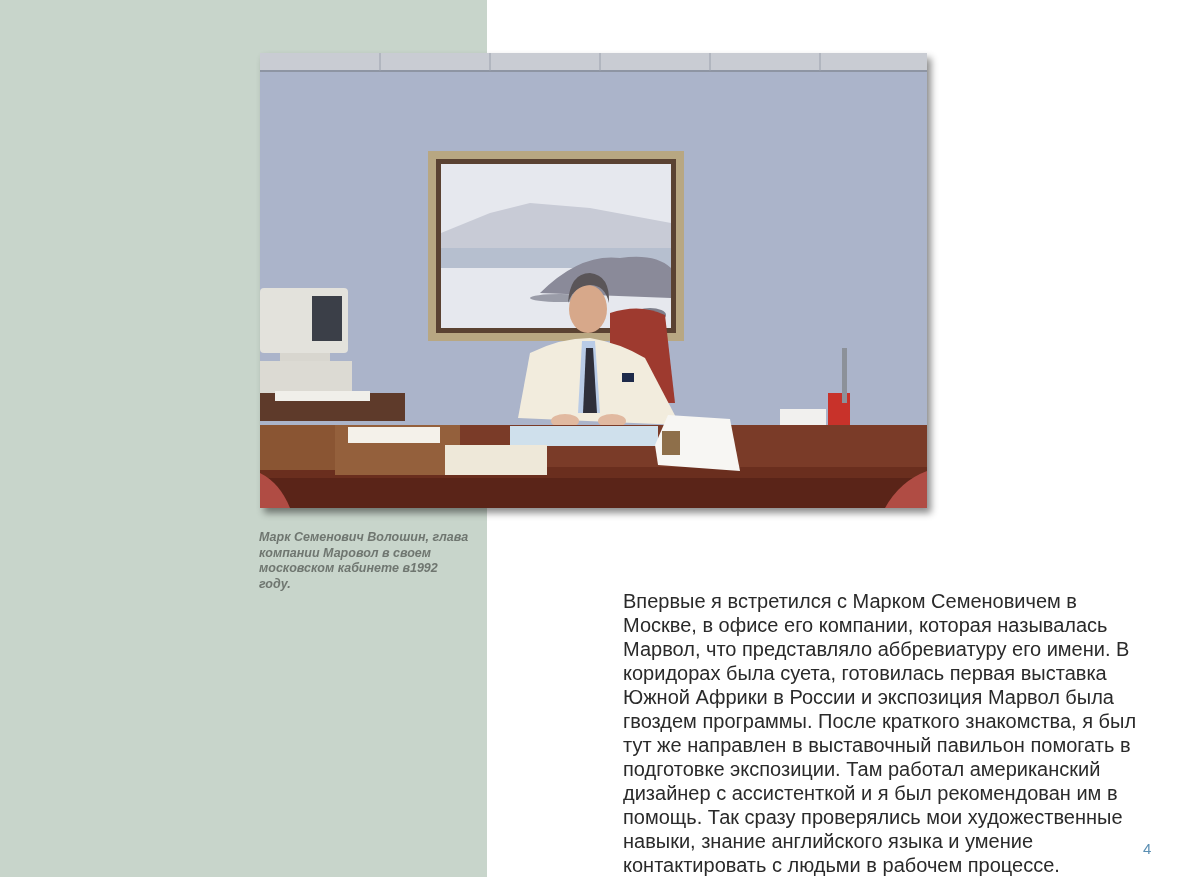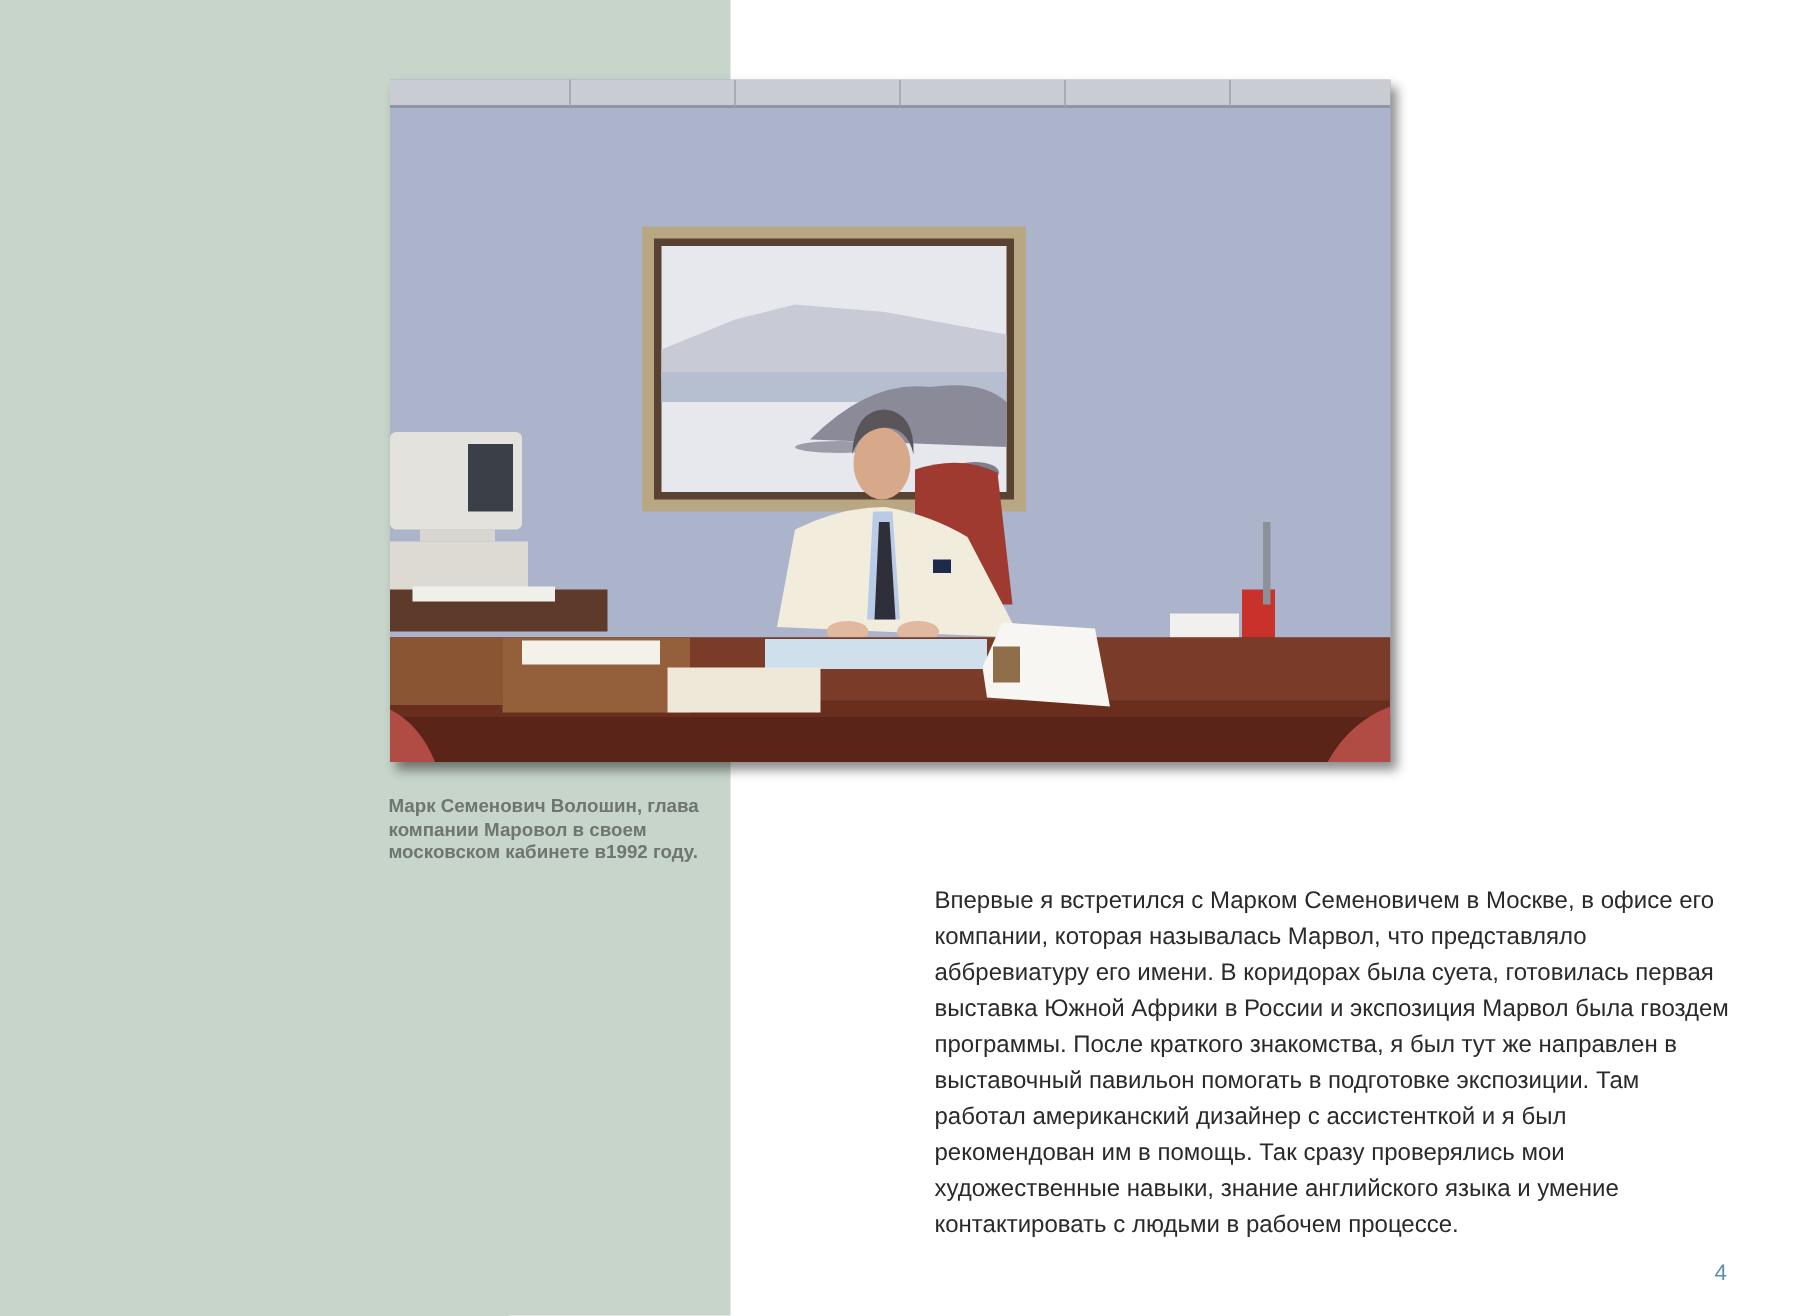--- a/index.html
+++ b/index.html
@@ -14,26 +14,26 @@
     }
     .photo {
       position: absolute; left: 260px; top: 53px; width: 667px; height: 455px;
       box-shadow: 4px 5px 7px rgba(0,0,0,0.45);
       overflow: hidden;
       background: #a9b3c9;
     }
     .photo svg { display: block; width: 100%; height: 100%; }
     .caption {
       position: absolute; left: 259px; top: 530px; width: 210px;
-      font-weight: bold; font-size: 12.5px; line-height: 15.5px;
+      font-style: italic; font-weight: bold; font-size: 12.5px; line-height: 15.5px;
       color: #6f7670;
     }
     .body-text {
       position: absolute; left: 623px; top: 589px; width: 530px;
-      font-size: 16px; line-height: 24px; color: #2a2a2a;
+      font-size: 20px; line-height: 24px; color: #2a2a2a;
     }
     .page-number {
       position: absolute; left: 1143px; top: 840px;
       font-size: 15px; color: #5b8fb3;
     }
   </style>
 </head>
 <body>
 
 <div class="left-panel"></div>

